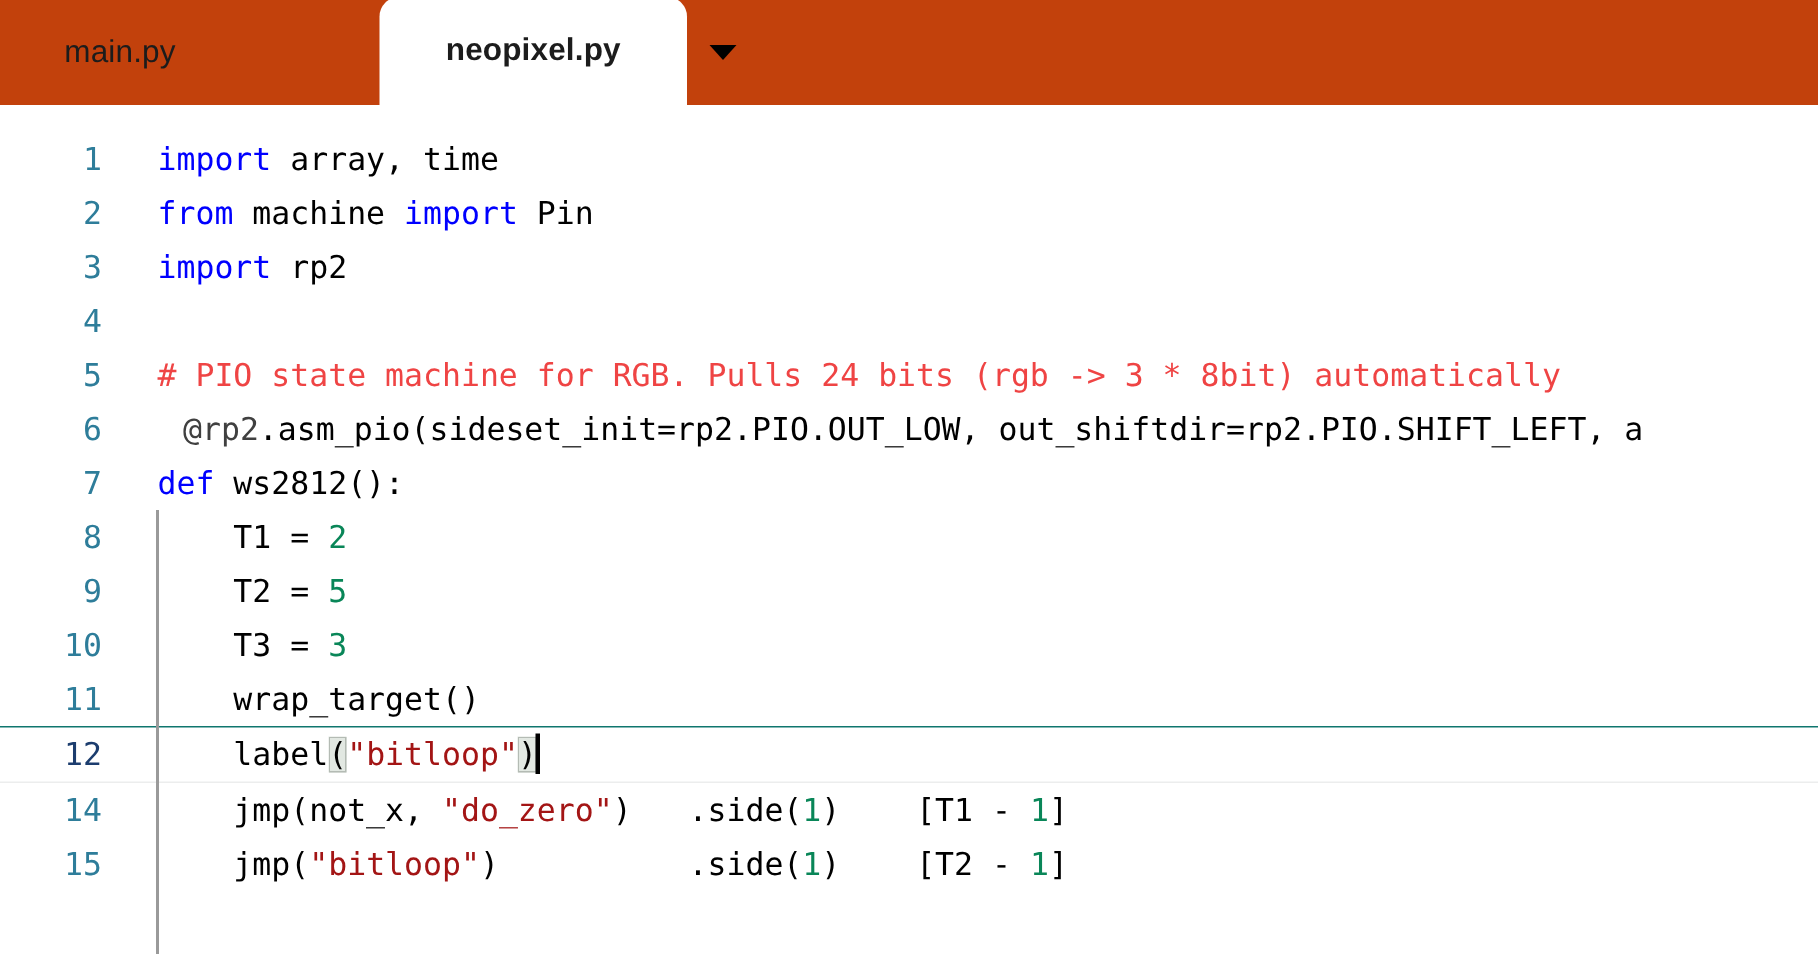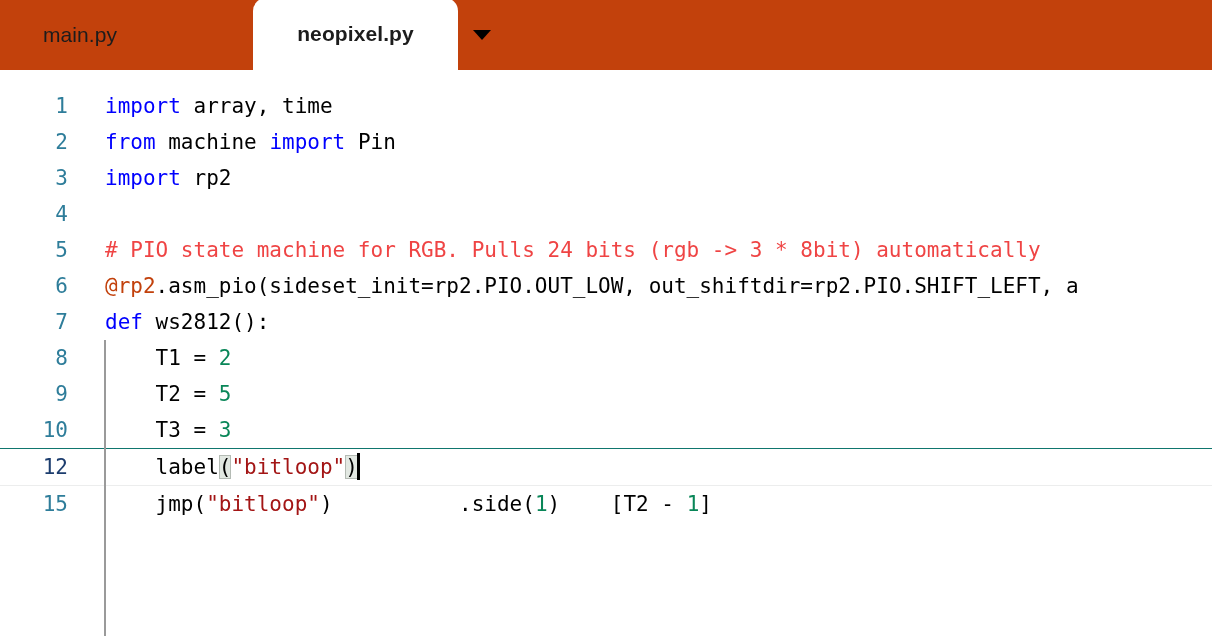--- a/index.html
+++ b/index.html
@@ -155,21 +155,21 @@
     background: #9a9a9a;
     z-index: 3;
     pointer-events: none;
   }
 
   
   .kw   { color: #0000ff; }
   .cmt  { color: #ef4444; }
   .str  { color: #a31515; }
   .num  { color: #098658; }
-  .dec  { color: #c2410c; }
+  .dec  { color: #404040; margin-left: 17px; }
   .plain{ color: #000000; }
 
   .brk {
     background: #e2e8e2;
     box-shadow: inset 0 0 0 1px #b4bbb4;
   }
 
   .cursor {
     display: inline-block;
     width: 3px;
@@ -207,18 +207,20 @@
     <div class="line"><div class="gutter">1</div><div class="code"><span class="kw">import</span><span class="plain"> array, time</span></div></div>
         <div class="line"><div class="gutter">2</div><div class="code"><span class="kw">from</span><span class="plain"> machine </span><span class="kw">import</span><span class="plain"> Pin</span></div></div>
         <div class="line"><div class="gutter">3</div><div class="code"><span class="kw">import</span><span class="plain"> rp2</span></div></div>
         <div class="line"><div class="gutter">4</div><div class="code"></div></div>
         <div class="line"><div class="gutter">5</div><div class="code"><span class="cmt"># PIO state machine for RGB. Pulls 24 bits (rgb -&gt; 3 * 8bit) automatically</span></div></div>
         <div class="line"><div class="gutter">6</div><div class="code"><span class="dec">@rp2</span><span class="plain">.asm_pio(sideset_init=rp2.PIO.OUT_LOW, out_shiftdir=rp2.PIO.SHIFT_LEFT, a</span></div></div>
         <div class="line"><div class="gutter">7</div><div class="code"><span class="kw">def</span><span class="plain"> ws2812():</span></div></div>
         <div class="line"><div class="gutter">8</div><div class="code"><span class="plain">    T1 = </span><span class="num">2</span></div></div>
         <div class="line"><div class="gutter">9</div><div class="code"><span class="plain">    T2 = </span><span class="num">5</span></div></div>
         <div class="line"><div class="gutter">10</div><div class="code"><span class="plain">    T3 = </span><span class="num">3</span></div></div>
+        <div class="line"><div class="gutter">11</div><div class="code"><span class="plain">    wrap_target()</span></div></div>
         <div class="line active"><div class="gutter">12</div><div class="code"><span class="plain">    label</span><span class="plain brk">(</span><span class="str">"bitloop"</span><span class="plain brk">)</span><span class="cursor"></span></div></div>
+        <div class="line"><div class="gutter">14</div><div class="code"><span class="plain">    jmp(not_x, </span><span class="str">"do_zero"</span><span class="plain">)   .side(</span><span class="num">1</span><span class="plain">)    [T1 - </span><span class="num">1</span><span class="plain">]</span></div></div>
         <div class="line"><div class="gutter">15</div><div class="code"><span class="plain">    jmp(</span><span class="str">"bitloop"</span><span class="plain">)          .side(</span><span class="num">1</span><span class="plain">)    [T2 - </span><span class="num">1</span><span class="plain">]</span></div></div>
       </div>
   </div>
 
 </div>
 
 </body></html>

